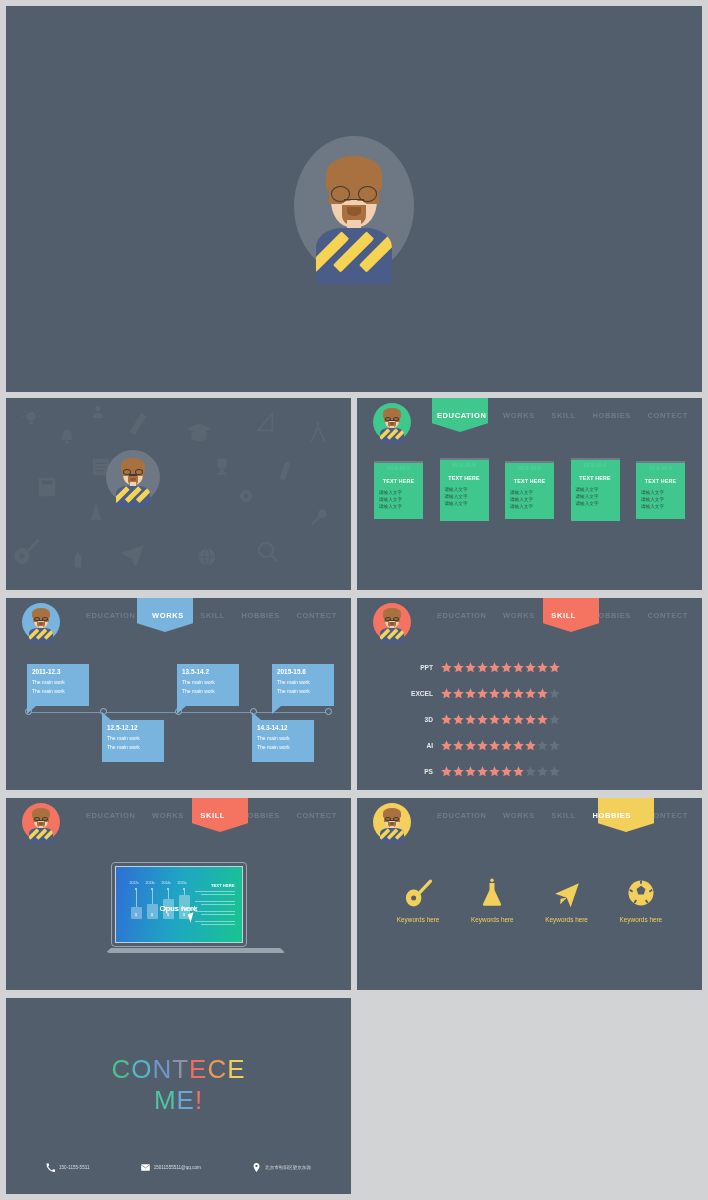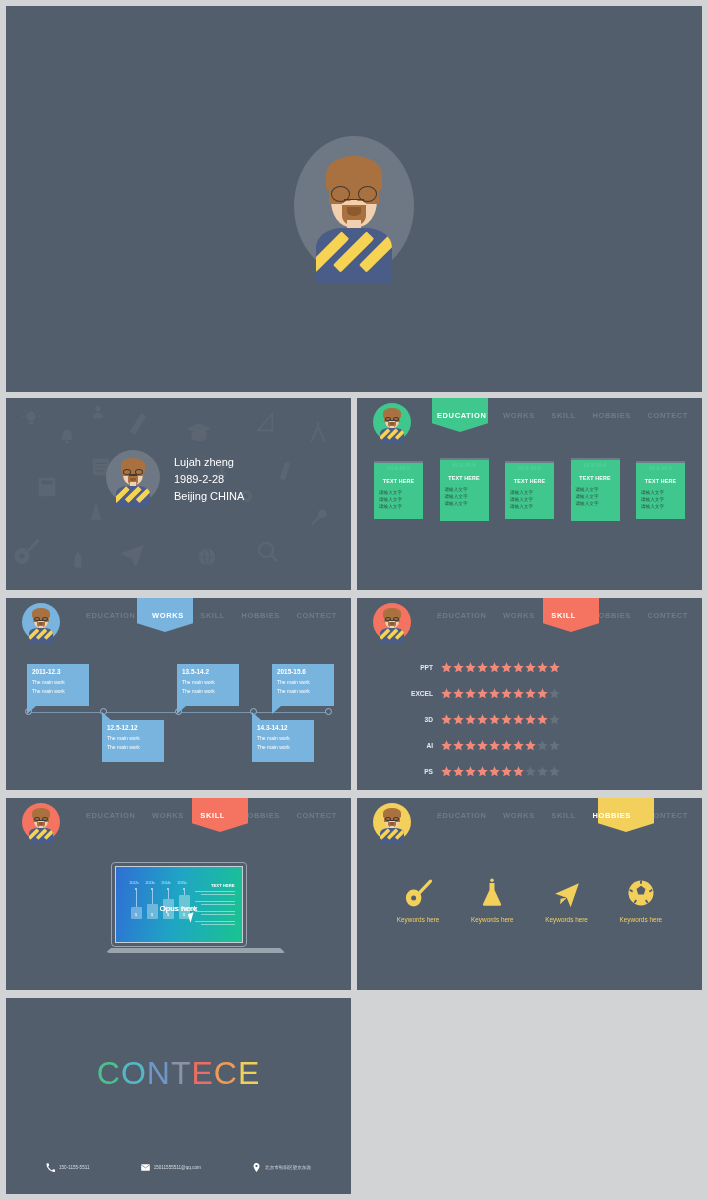--- a/index.html
+++ b/index.html
@@ -142,21 +142,21 @@
   
   .hb-row{ position:absolute; left:24px; right:24px; top:78px;
            display:flex; justify-content:space-around; }
   .hb-item{ width:66px; text-align:center; }
   .hb-ic{ height:34px; display:flex; align-items:center; justify-content:center; }
   .hb-ic svg{ width:30px; height:30px; }
   .hb-tx{ margin-top:6px; font-size:6.4px; color:#f2d05b; }
 
   
   .ct-title{ position:absolute; left:0; right:0; top:56px; text-align:center;
-             font-size:32px; letter-spacing:1px; line-height:1.2; }
+             font-size:26px; letter-spacing:1px; line-height:1.2; }
   .ct-title .l2{ display:block; }
   .ct-bar{ position:absolute; left:40px; right:40px; bottom:22px;
            display:flex; justify-content:space-between; }
   .ct-it{ display:flex; align-items:center; gap:4px; }
   .ct-it .ci{ width:9px; height:9px; display:block; }
   .ct-it .ci svg{ width:100%; height:100%; display:block; }
   .ct-tx{ font-size:4.6px; color:#d8dce0; }
 </style>
 </head>
 <body>
@@ -273,25 +273,20 @@
         <div class="bridge"></div>
           <div class="beard"></div>
           <div class="mouth"></div>
           <div class="neck"></div>
         <div class="body">
             <div class="dia a"></div>
             <div class="dia b"></div>
             <div class="dia c"></div>
           </div>
       </div>
-    </div>
-    <div style="position:absolute;left:168px;top:56px;color:#fff;font-size:11px;line-height:1.55;">
-      <div>Lujah zheng</div>
-      <div>1989-2-28</div>
-      <div>Beijing CHINA</div>
     </div>
   </div>
 
   <div class="slide s-r1c2">
     <div class="nav">
       <div class="nav-av">
         <div class="av" style="position:absolute;inset:0;">
           <div class="circ" style="background:#3fc78e;"></div>
           <div class="face"></div>
             <div class="hair"></div>
@@ -885,20 +880,21 @@
             </svg>
           </div>
           <div class="hb-tx">Keywords here</div>
         </div>
       </div>
   </div>
 
   <div class="slide s-r4c1">
     <div class="ct-title">
       <span id="ct-l1"><span style="color: rgb(76, 192, 143);">C</span><span style="color: rgb(82, 185, 196);">O</span><span style="color: rgb(111, 150, 200);">N</span><span style="color: rgb(141, 147, 166);">T</span><span style="color: rgb(236, 109, 98);">E</span><span style="color: rgb(239, 154, 88);">C</span><span style="color: rgb(240, 207, 91);">E</span></span>
+      <span class="l2" id="ct-l2"><span style="color: rgb(79, 195, 164);">M</span><span style="color: rgb(106, 167, 214);">E</span><span style="color: rgb(239, 113, 100);">!</span></span>
     </div>
     <div class="ct-bar">
       <div class="ct-it">
         <span class="ci">
             <svg viewBox="0 0 24 24">
               <path fill="#fff" d="M6.6 10.8c1.9 3.7 4.9 6.7 8.6 8.6l2.9-2.9c.4-.4.9-.5 1.3-.3 1.5.5 3 .8 4.6.8.7 0 1.2.5 1.2 1.2V22c0 .7-.5 1.2-1.2 1.2C10.7 23.2.8 13.3.8 1.2.8.5 1.3 0 2 0h3.8c.7 0 1.2.5 1.2 1.2 0 1.6.3 3.1.8 4.6.1.4 0 .9-.3 1.3l-2.9 2.9z" transform="translate(0.5 0.5)"></path>
             </svg>
           </span>
         <span class="ct-tx">150-1155-5511</span>
       </div>

